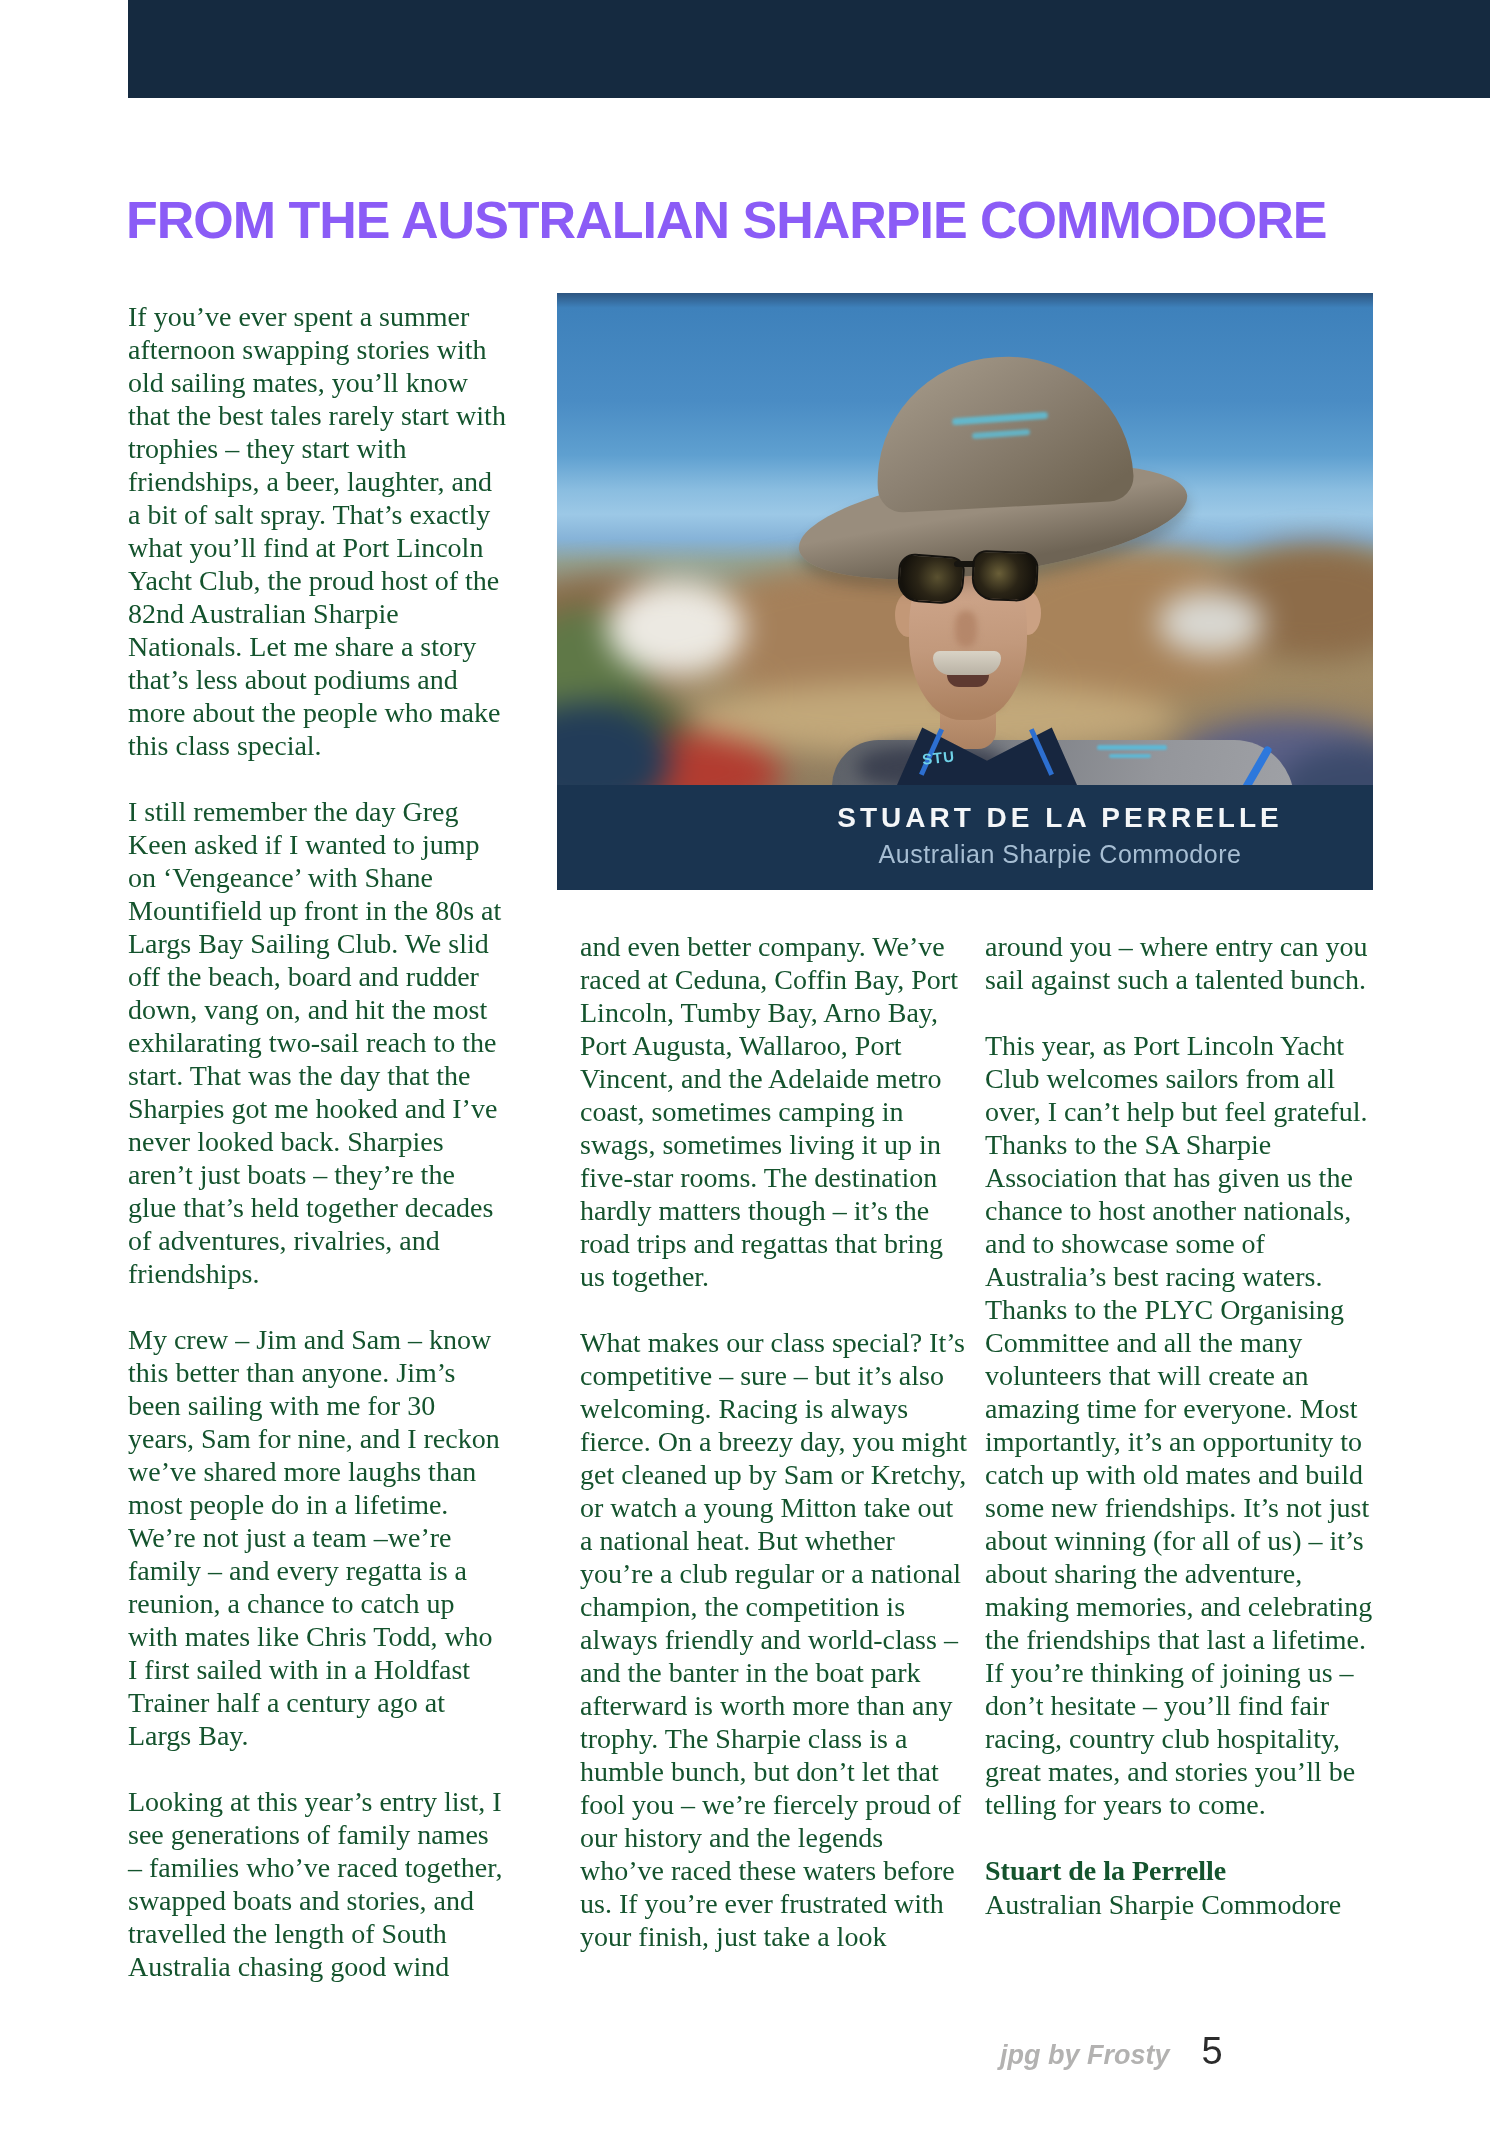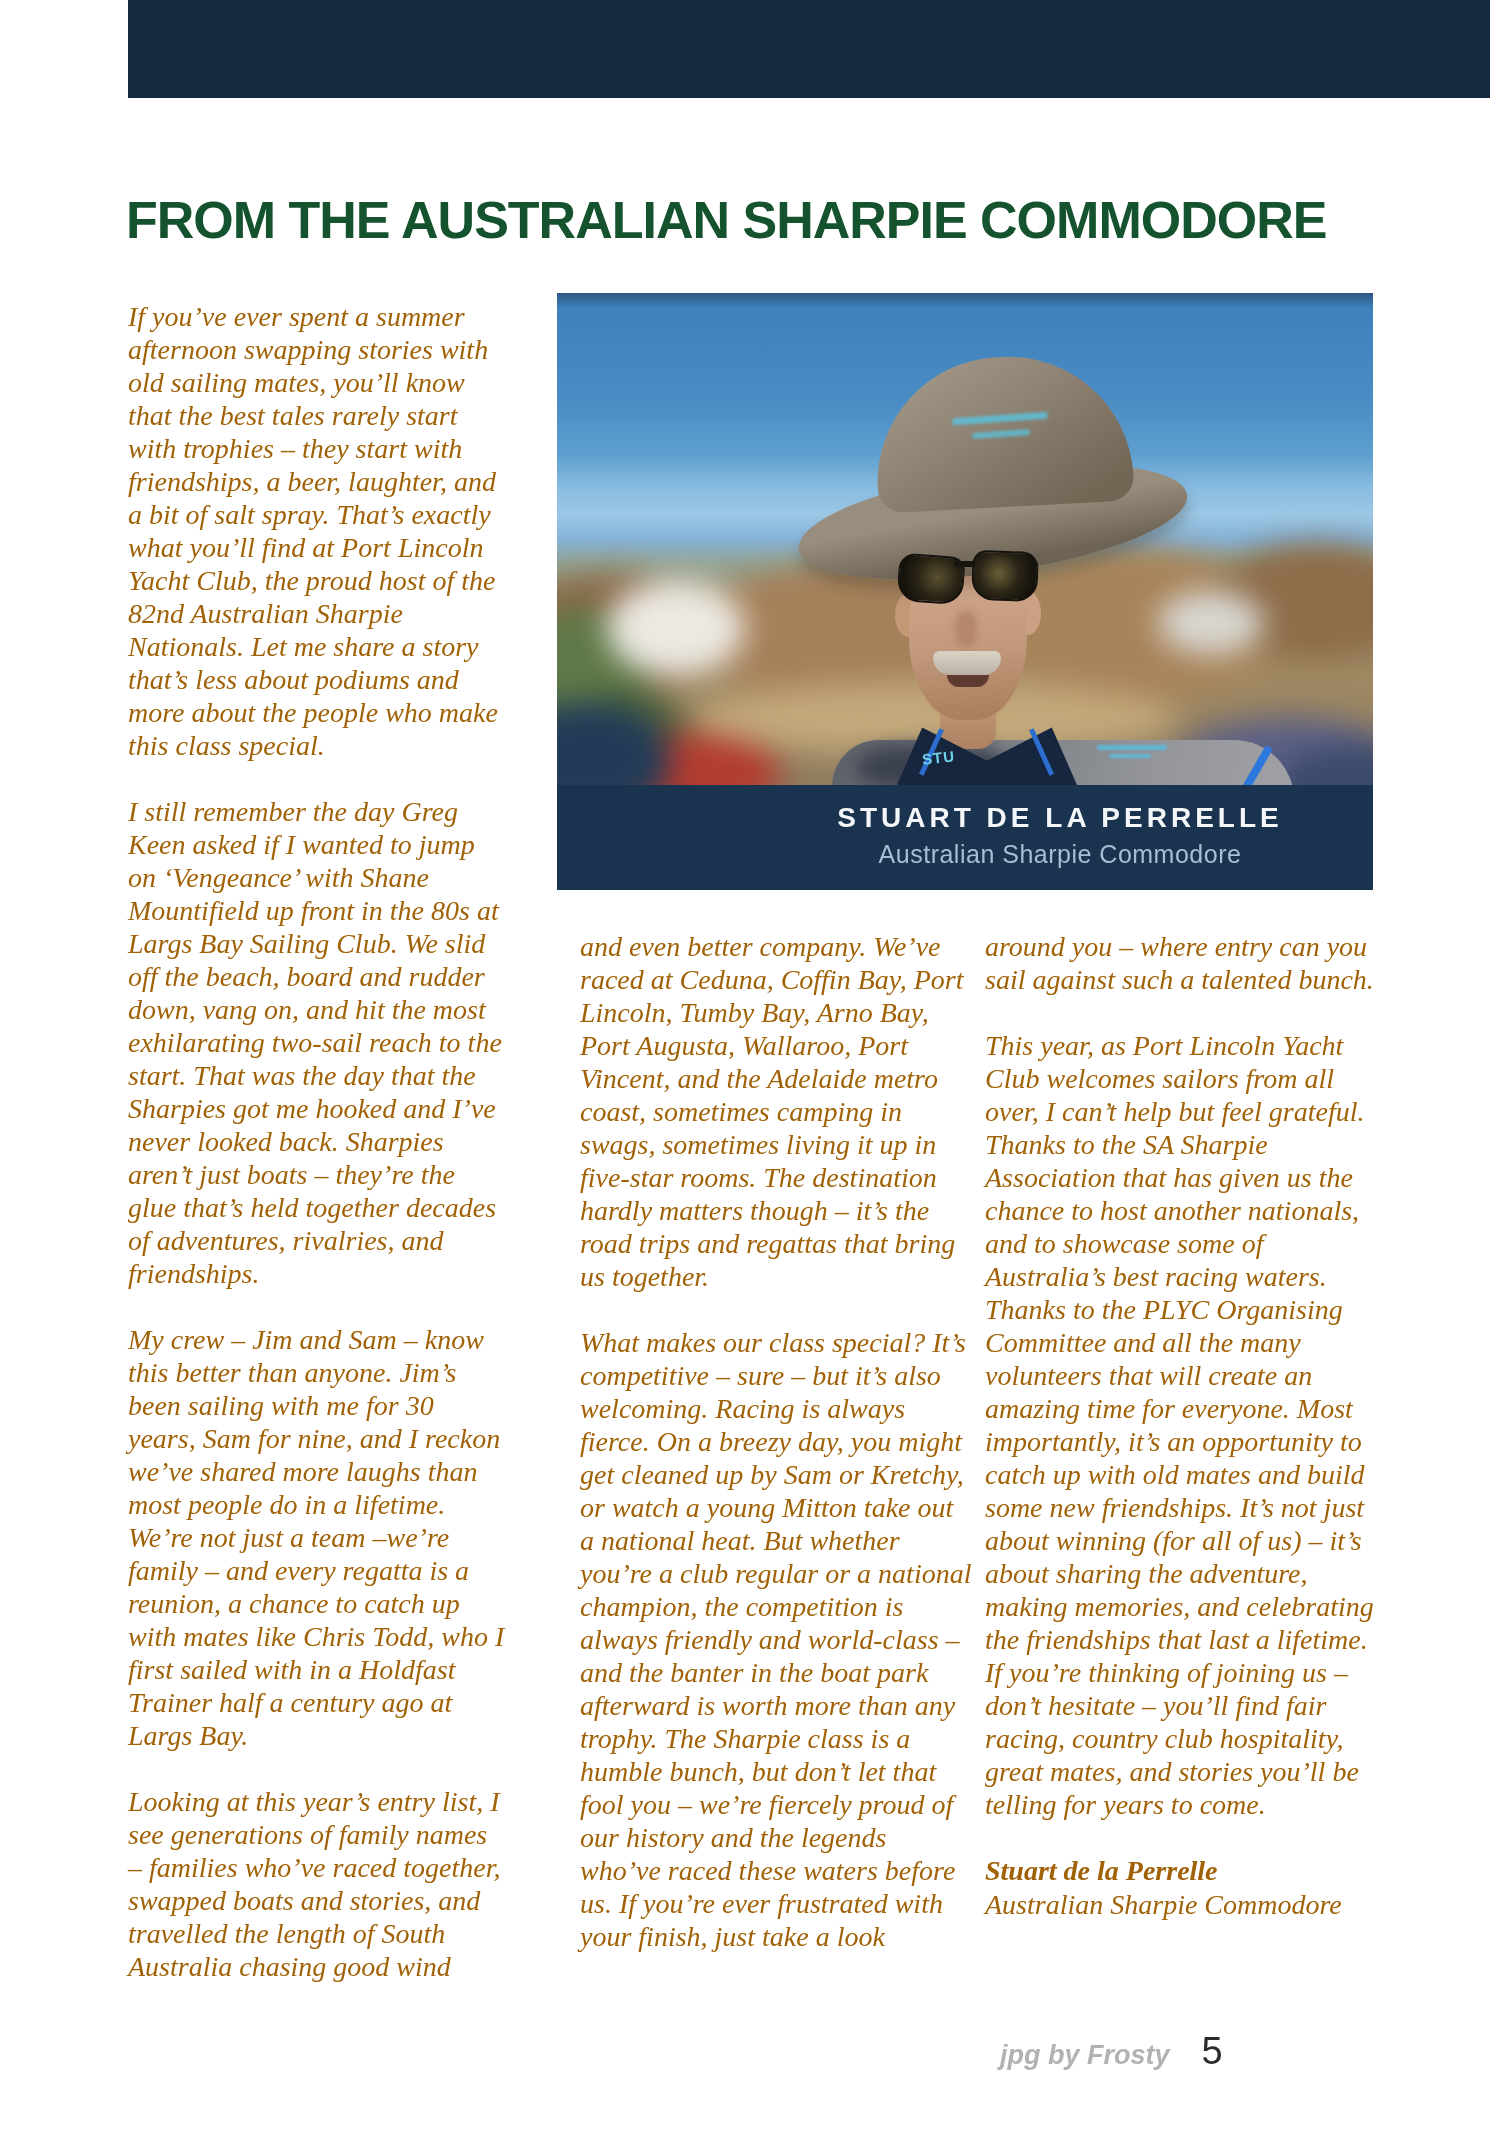--- a/index.html
+++ b/index.html
@@ -9,23 +9,23 @@
     font-family:"Liberation Serif", serif;
   }
   .top-bar {
     position:absolute; left:128px; top:0; width:1362px; height:98px;
     background:#152a40;
   }
   .title {
     position:absolute; left:126px; top:192px; width:1340px; margin:0;
     font-family:"Liberation Sans", sans-serif; font-weight:700;
     font-size:52px; line-height:56px; letter-spacing:-1px;
-    color:#14532d; white-space:nowrap;
-  }
-  .col { position:absolute; color:#a16207;font-style:italic; }
+    color:#8b5cf6; white-space:nowrap;
+  }
+  .col { position:absolute; color:#14532d; }
   .col p { margin:0 0 33px 0; font-size:28px; line-height:33px; }
   .col-left   { left:128px; top:300px; width:378px; }
   .col-middle { left:580px; top:930px; width:392px; }
   .col-right  { left:985px; top:930px; width:392px; }
   .signature { margin-top:30px; font-size:28px; line-height:34px; }
   .sig-name { font-weight:700; }
 
   
   .photo-block { position:absolute; left:557px; top:293px; width:816px; height:597px; }
   .photo {

